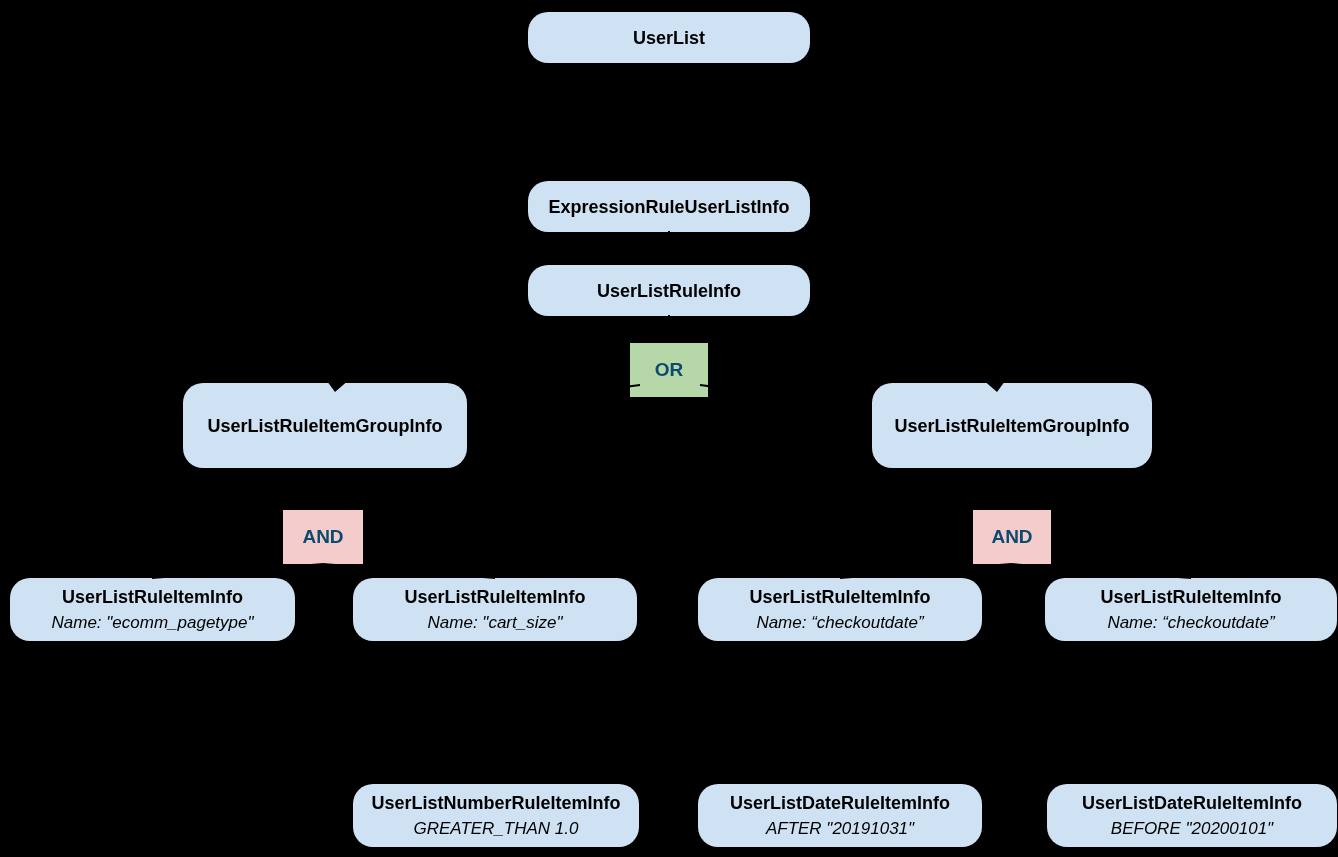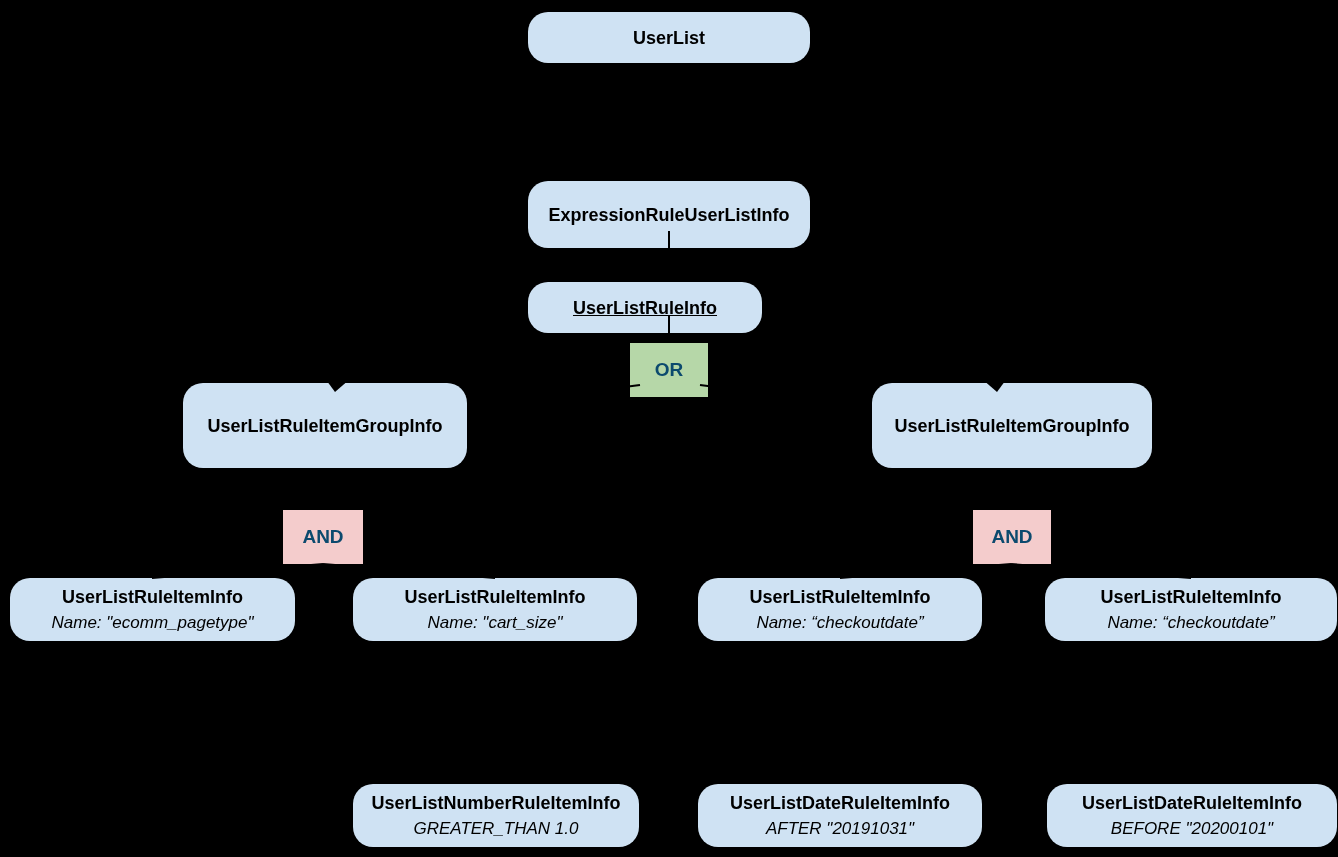--- a/index.html
+++ b/index.html
@@ -58,25 +58,25 @@
 </head>
 <body>
 
 <div id="canvas">
 
   <div class="node" style="left:528px; top:12px; width:282px; height:51px;">
     <span class="title">UserList</span>
   </div>
 
 
-  <div class="node" style="left:528px; top:181px; width:282px; height:67px;justify-content:center;">
+  <div class="node" style="left:528px; top:181px; width:282px; height:51px;justify-content:center;">
     <span class="title">ExpressionRuleUserListInfo</span>
   </div>
 
-  <div class="node" style="left:528px; top:282px; width:234px; height:51px;text-decoration:underline;">
+  <div class="node" style="left:528px; top:265px; width:282px; height:51px;">
     <span class="title">UserListRuleInfo</span>
   </div>
 
   <div class="op op-or" style="left:630px; top:343px; width:78px; height:54px;">
     <span>OR</span>
   </div>
 
   <div class="node group" style="left:183px; top:383px; width:284px; height:85px;">
     <span class="title">UserListRuleItemGroupInfo</span>
   </div>

